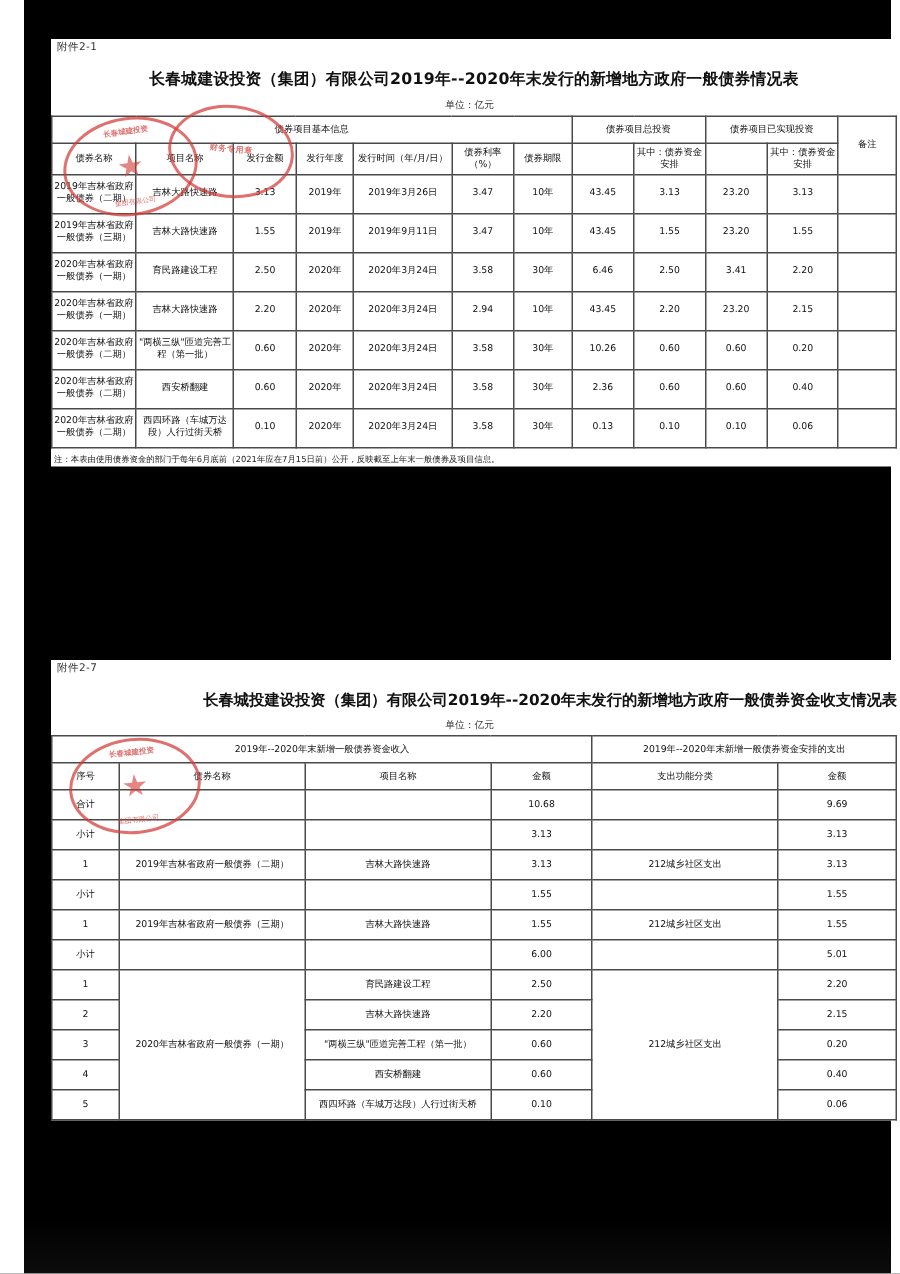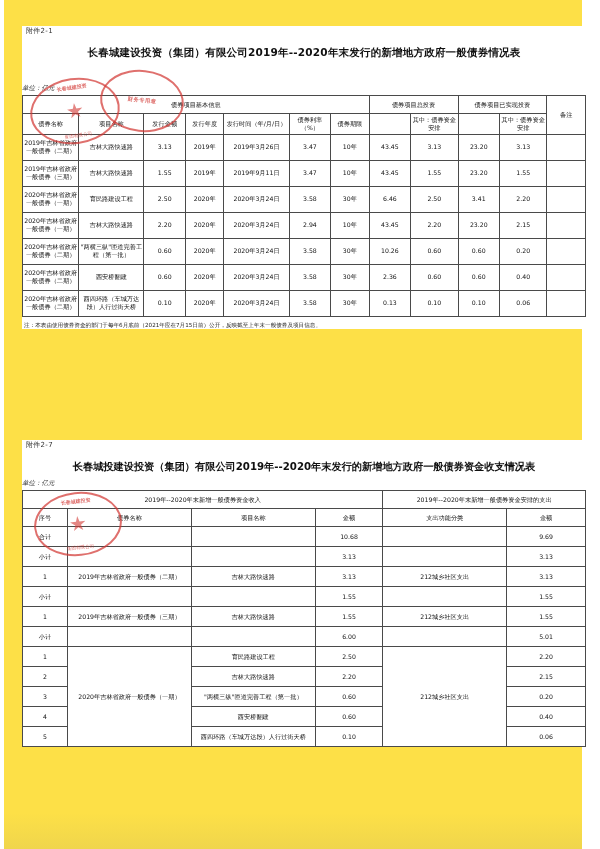--- a/index.html
+++ b/index.html
@@ -10,24 +10,24 @@
   body {
     width: 600px;
     height: 849px;
     position: relative;
     font-family: "DejaVu Sans", "Liberation Sans", sans-serif;
     color: #1a1a1a;
     overflow: hidden;
   }
   .page {
     position: absolute;
-    left: 4px; top: 0;
+    left: 16px; top: 0;
     width: 578px;
     height: 849px;
-    background: #fde047;
+    background: #000000;
   }
 
   
   .doc {
     position: absolute;
     left: 18px;
     width: 564px;
     background: #ffffff;
   }
   .doc-top { top: 26px; }
@@ -38,35 +38,34 @@
     color: #333;
     margin: 0 0 10px 4px;
     letter-spacing: 0.3px;
   }
   .doc-title {
     text-align: center;
     font-size: 10.5px;
     font-weight: bold;
     color: #111;
     letter-spacing: 0.2px;
-    margin-bottom: 24px;
+    margin-bottom: 6px;
   }
   .doc-title-2 {
-    text-align: center;
+    text-align: right;
     font-size: 10.2px;
     font-weight: bold;
     color: #111;
     margin-bottom: 5px;
   }
   .unit-line {
-    text-align: left;
+    text-align: center;
     font-size: 6.5px;
     color: #333;
     margin: 0 6px 2px 0;
-    font-style: italic;
   }
 
   table.grid {
     border-collapse: collapse;
     width: 100%;
     table-layout: fixed;
   }
   table.grid th, table.grid td {
     border: 1px solid #4a4a4a;
     font-size: 6.2px;

